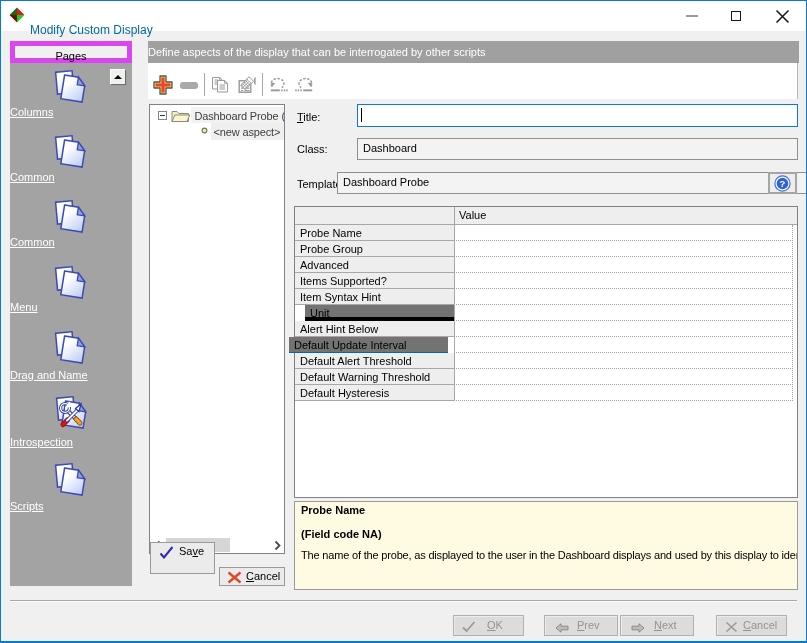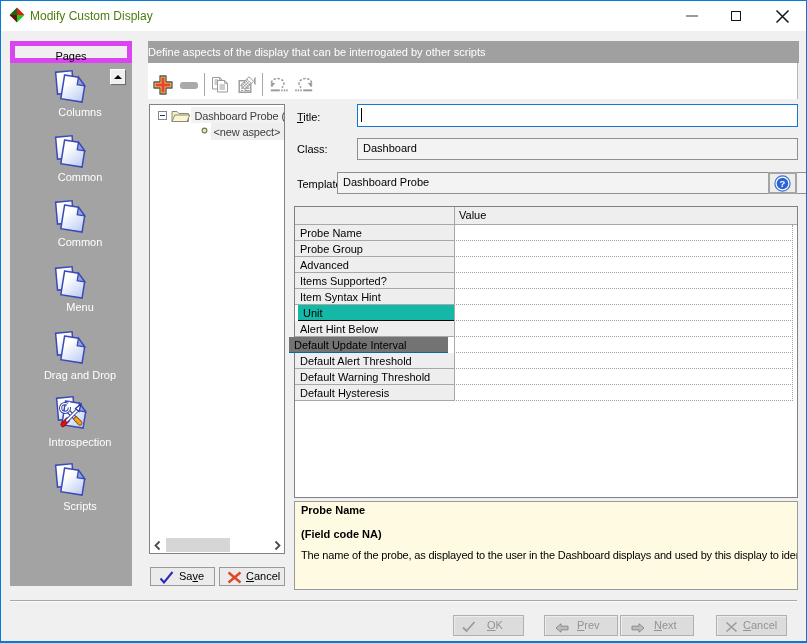--- a/index.html
+++ b/index.html
@@ -1,23 +1,23 @@
 <!DOCTYPE html>
 <html><head><meta charset="utf-8">
 <style>
   html,body{margin:0;padding:0;}
   body{width:807px;height:643px;position:relative;background:#f0f0f0;
        font-family:"Liberation Sans",sans-serif;font-size:11px;color:#000;overflow:hidden;-webkit-font-smoothing:antialiased;}
   .abs{position:absolute;}
   .frame{left:0;top:0;width:807px;height:643px;border:1px solid #0779d6;border-bottom-width:2px;box-sizing:border-box;z-index:99;pointer-events:none;}
   .titlebar{left:1px;top:1px;width:805px;height:30px;background:#ffffff;}
-  .title-text{left:30px;top:9px;font-size:12px;color:#4d7c0f;}
+  .title-text{left:30px;top:23px;font-size:12px;color:#0369a1;}
   .sidebar{left:10px;top:41px;width:122px;height:545px;background:#a3a3a3;}
   .pagesband{left:10px;top:41px;width:122px;height:22px;background:#f0f0f0;border:5px solid #d946ef;box-sizing:border-box;text-align:center;line-height:20px;color:#000;}
-  .sideitem{color:#fff;text-align:center;width:140px;left:10px;}
+  .sideitem{color:#fff;text-align:left;width:140px;left:10px;text-decoration:underline;}
   .upbtn{left:110px;top:69px;width:16px;height:16px;background:#f1f1f1;border:1px solid #6f6f6f;border-top-color:#ffffff;border-left-color:#ffffff;box-shadow:1px 1px 0 #9e9e9e;box-sizing:border-box;}
   .upbtn .tri{position:absolute;left:3px;top:5px;width:0;height:0;border-left:4px solid transparent;border-right:4px solid transparent;border-bottom:4.5px solid #0a0a0a;}
   .headerbar{left:148px;top:41px;width:651px;height:22px;background:#a0a0a0;color:#fff;line-height:22px;}
   .headerbar span{margin-left:0;}
   .toolstrip{left:148px;top:63px;width:650px;height:36px;background:#fff;border-right:1px solid #b5b5b5;box-sizing:border-box;}
   .tsep{width:1px;background:#a7a7a7;}
   .treepanel{left:149px;top:104px;width:136px;height:450px;background:#fff;border:1px solid #7f8288;box-sizing:border-box;overflow:hidden;}
   .minusbox{width:9px;height:9px;background:#fff;border:1px solid #868686;box-sizing:border-box;}
   .minusbox i{position:absolute;left:1px;top:3px;width:5px;height:1px;background:#1a3a6a;}
   .treelabel{white-space:nowrap;color:#3c3c3c;letter-spacing:-0.15px;}
@@ -87,21 +87,21 @@
     <use href="#pagestack"></use>
   </svg>
 <div class="abs sideitem" style="top:236px">Common</div>
 <svg class="abs" style="left:54px;top:265px" width="34" height="34">
     <use href="#pagestack"></use>
   </svg>
 <div class="abs sideitem" style="top:301px">Menu</div>
 <svg class="abs" style="left:54px;top:330px" width="34" height="34">
     <use href="#pagestack"></use>
   </svg>
-<div class="abs sideitem" style="top:369px">Drag and Drop</div>
+<div class="abs sideitem" style="top:369px">Drag and Name</div>
 <svg class="abs" style="left:53px;top:394px" width="38" height="40" viewBox="0 0 38 40">
   <g transform="translate(2,1)">
       <use href="#pagestack"></use>
     </g>
   <g>
     <path d="M15.5,17.5 L23,25" stroke="#2e3c9e" stroke-width="4.2" stroke-linecap="round"></path>
     <path d="M15.5,17.5 L23,25" stroke="#ffffff" stroke-width="1.8" stroke-linecap="round"></path>
     <circle cx="12" cy="14" r="4.4" fill="none" stroke="#2e3c9e" stroke-width="3.2"></circle>
     <circle cx="12" cy="14" r="4.4" fill="none" stroke="#ffffff" stroke-width="1.4"></circle>
     <polygon points="12,14 16.5,7.5 19.5,12.5" fill="#ffffff"></polygon>
@@ -187,21 +187,21 @@
 
   <svg class="abs" style="left:3px;top:435px" width="9" height="11" viewBox="0 0 9 11">
       <path d="M6.5,1.5 L2.5,5.5 L6.5,9.5" fill="none" stroke="#4c4c4c" stroke-width="1.8"></path>
     </svg>
   <svg class="abs" style="left:123px;top:435px" width="9" height="11" viewBox="0 0 9 11">
       <path d="M2.5,1.5 L6.5,5.5 L2.5,9.5" fill="none" stroke="#4c4c4c" stroke-width="1.8"></path>
     </svg>
   <div class="abs" style="left:16px;top:433px;width:64px;height:14px;background:#d6d6d6"></div>
 </div>
 
-<div class="abs btn" style="left:150px;top:567px;width:65px;height:19px">
+<div class="abs btn" style="left:150px;top:542px;width:65px;height:32px">
   <svg class="abs" style="left:8px;top:3px" width="15" height="13" viewBox="0 0 15 13">
       <path d="M1.5,7.5 L5,11.5 L13.5,1" fill="none" stroke="#2a2ab4" stroke-width="2"></path>
     </svg>
   <div class="abs" style="left:28px;top:2px">Sa<u>v</u>e</div>
 </div>
 <div class="abs btn" style="left:219px;top:567px;width:66px;height:19px">
   <svg class="abs" style="left:7px;top:3px" width="15" height="13" viewBox="0 0 15 13">
       <path d="M1.5,1.5 L13.5,11.5 M13.5,1.5 L1.5,11.5" fill="none" stroke="#de4826" stroke-width="2.4"></path>
     </svg>
   <div class="abs" style="left:26px;top:2px"><u>C</u>ancel</div>
@@ -241,21 +241,21 @@
     </div>
 <div class="abs" style="left:454px;top:257px;width:339px;height:16px;background:#fff;border-bottom:1px dotted #9f9f9f;box-sizing:border-box"></div>
 <div class="abs" style="left:295px;top:273px;width:159px;height:16px;background:#eeeeee;border-bottom:1px solid #a8a8a8;box-sizing:border-box">
       <div class="rowlbl">Items Supported?</div>
     </div>
 <div class="abs" style="left:454px;top:273px;width:339px;height:16px;background:#fff;border-bottom:1px dotted #9f9f9f;box-sizing:border-box"></div>
 <div class="abs" style="left:295px;top:289px;width:159px;height:16px;background:#eeeeee;border-bottom:1px solid #a8a8a8;box-sizing:border-box">
       <div class="rowlbl">Item Syntax Hint</div>
     </div>
 <div class="abs" style="left:454px;top:289px;width:339px;height:16px;background:#fff;border-bottom:1px dotted #9f9f9f;box-sizing:border-box"></div>
-<div class="abs" style="left:298px;top:305px;width:159px;height:16px;background:#14b8a6;border-bottom:1px solid #000000;box-sizing:border-box">
+<div class="abs" style="left:305px;top:305px;width:159px;height:16px;background:#737373;border-bottom:4px solid #000000;box-sizing:border-box">
       <div class="rowlbl">Unit</div>
     </div>
 <div class="abs" style="left:454px;top:305px;width:339px;height:16px;background:#fff;border-bottom:1px dotted #9f9f9f;box-sizing:border-box"></div>
 <div class="abs" style="left:295px;top:321px;width:159px;height:16px;background:#eeeeee;border-bottom:1px solid #a8a8a8;box-sizing:border-box">
       <div class="rowlbl">Alert Hint Below</div>
     </div>
 <div class="abs" style="left:454px;top:321px;width:339px;height:16px;background:#fff;border-bottom:1px dotted #9f9f9f;box-sizing:border-box"></div>
 <div class="abs" style="left:289px;top:337px;width:159px;height:16px;background:#737373;border-bottom:1px solid #0369a1;box-sizing:border-box">
       <div class="rowlbl">Default Update Interval</div>
     </div>

